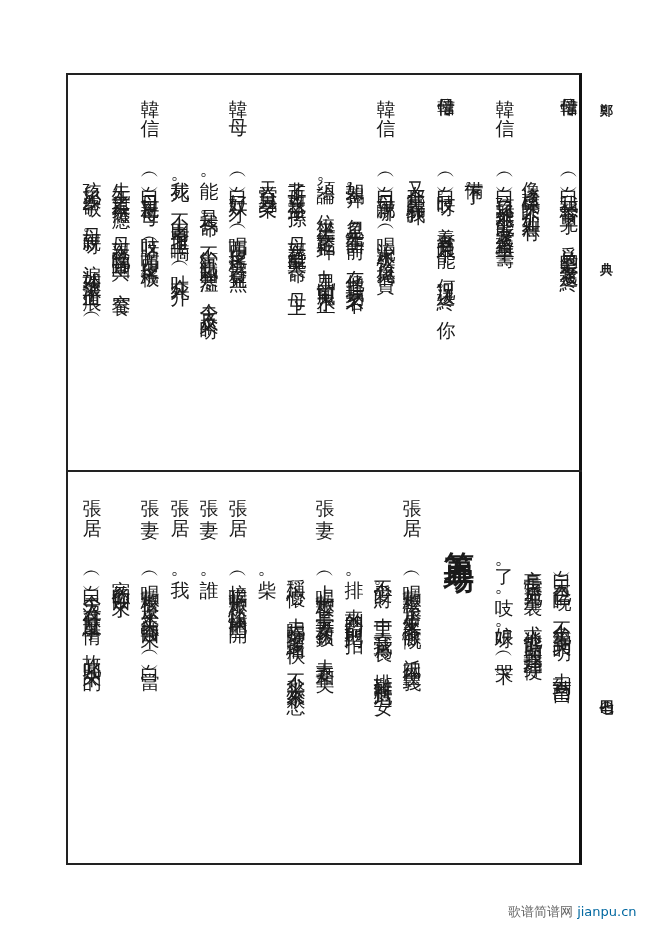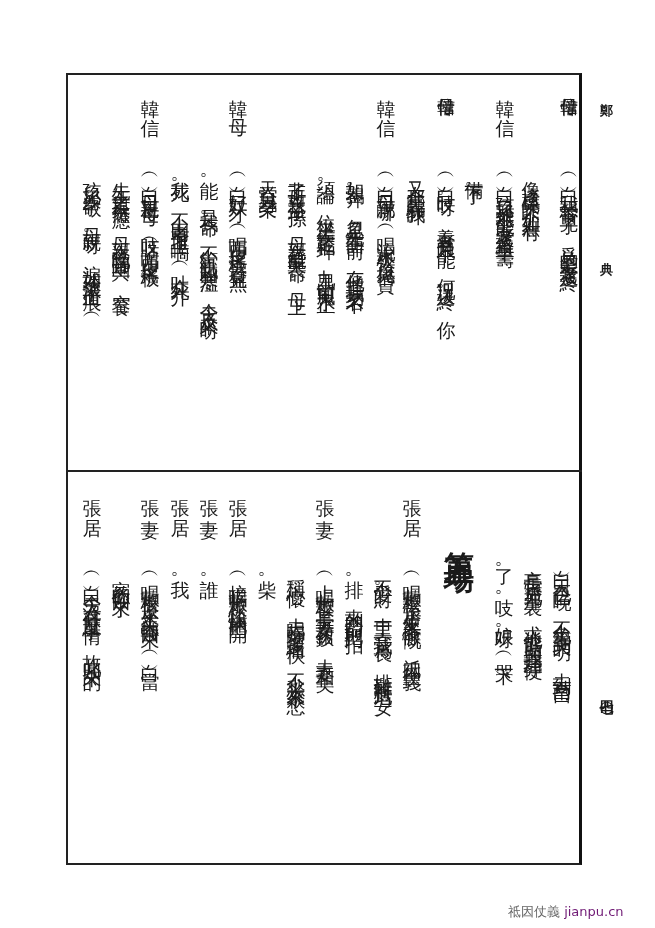--- a/index.html
+++ b/index.html
@@ -11,21 +11,21 @@
   .divider { position:absolute; left:66px; top:470px; width:516px; height:0; border-top:2px solid #222; }
   .col { position:absolute; writing-mode:vertical-rl; text-orientation:upright;
          font-size:19px; line-height:22px; letter-spacing:4.6px; white-space:nowrap; }
   .label { letter-spacing:4px; }
   .label3 { line-height:20px; letter-spacing:0px; font-size:18px; }
   .title { position:absolute; writing-mode:vertical-rl; text-orientation:upright;
            font-size:30px; letter-spacing:6px; font-weight:bold; }
   .side { position:absolute; writing-mode:vertical-rl; text-orientation:upright; font-size:13px; font-weight:bold; }
   .watermark { position:absolute; left:508px; top:903px; font-size:13px; color:#666;
                font-family:"DejaVu Sans", sans-serif; white-space:nowrap; }
-  .watermark .url { color:#701a75; }
+  .watermark .url { color:#0369a1; }
 </style>
 </head>
 <body>
 
 <div class="frame"></div>
 <div class="divider"></div>
 
 <div class="side" style="left:597px; top:92px;">鄭</div>
 <div class="side" style="left:597px; top:252px;">典</div>
 <div class="side" style="left:598px; top:690px; font-size:14px;">七〇四</div>
@@ -85,15 +85,15 @@
 <div class="col" style="left:170px; top:565px;">我。</div>
 
 <div class="col label" style="left:140px; top:485px; letter-spacing:20px;">張妻</div>
 <div class="col" style="left:140px; top:565px;">（唱數板）原來丈夫轉回來。（白）當</div>
 <div class="col" style="left:111px; top:565px;">家的你回來了</div>
 
 <div class="col label" style="left:82px; top:485px; letter-spacing:20px;">張居</div>
 <div class="col" style="left:82px; top:565px;">（白）今天沒有什麼事情。故此回來的</div>
 
 <div class="watermark">
-  <span>祗因仗義</span>
+  <span>歌谱简谱网</span>
   <span class="url">jianpu.cn</span>
 </div>
 
 </body></html>

